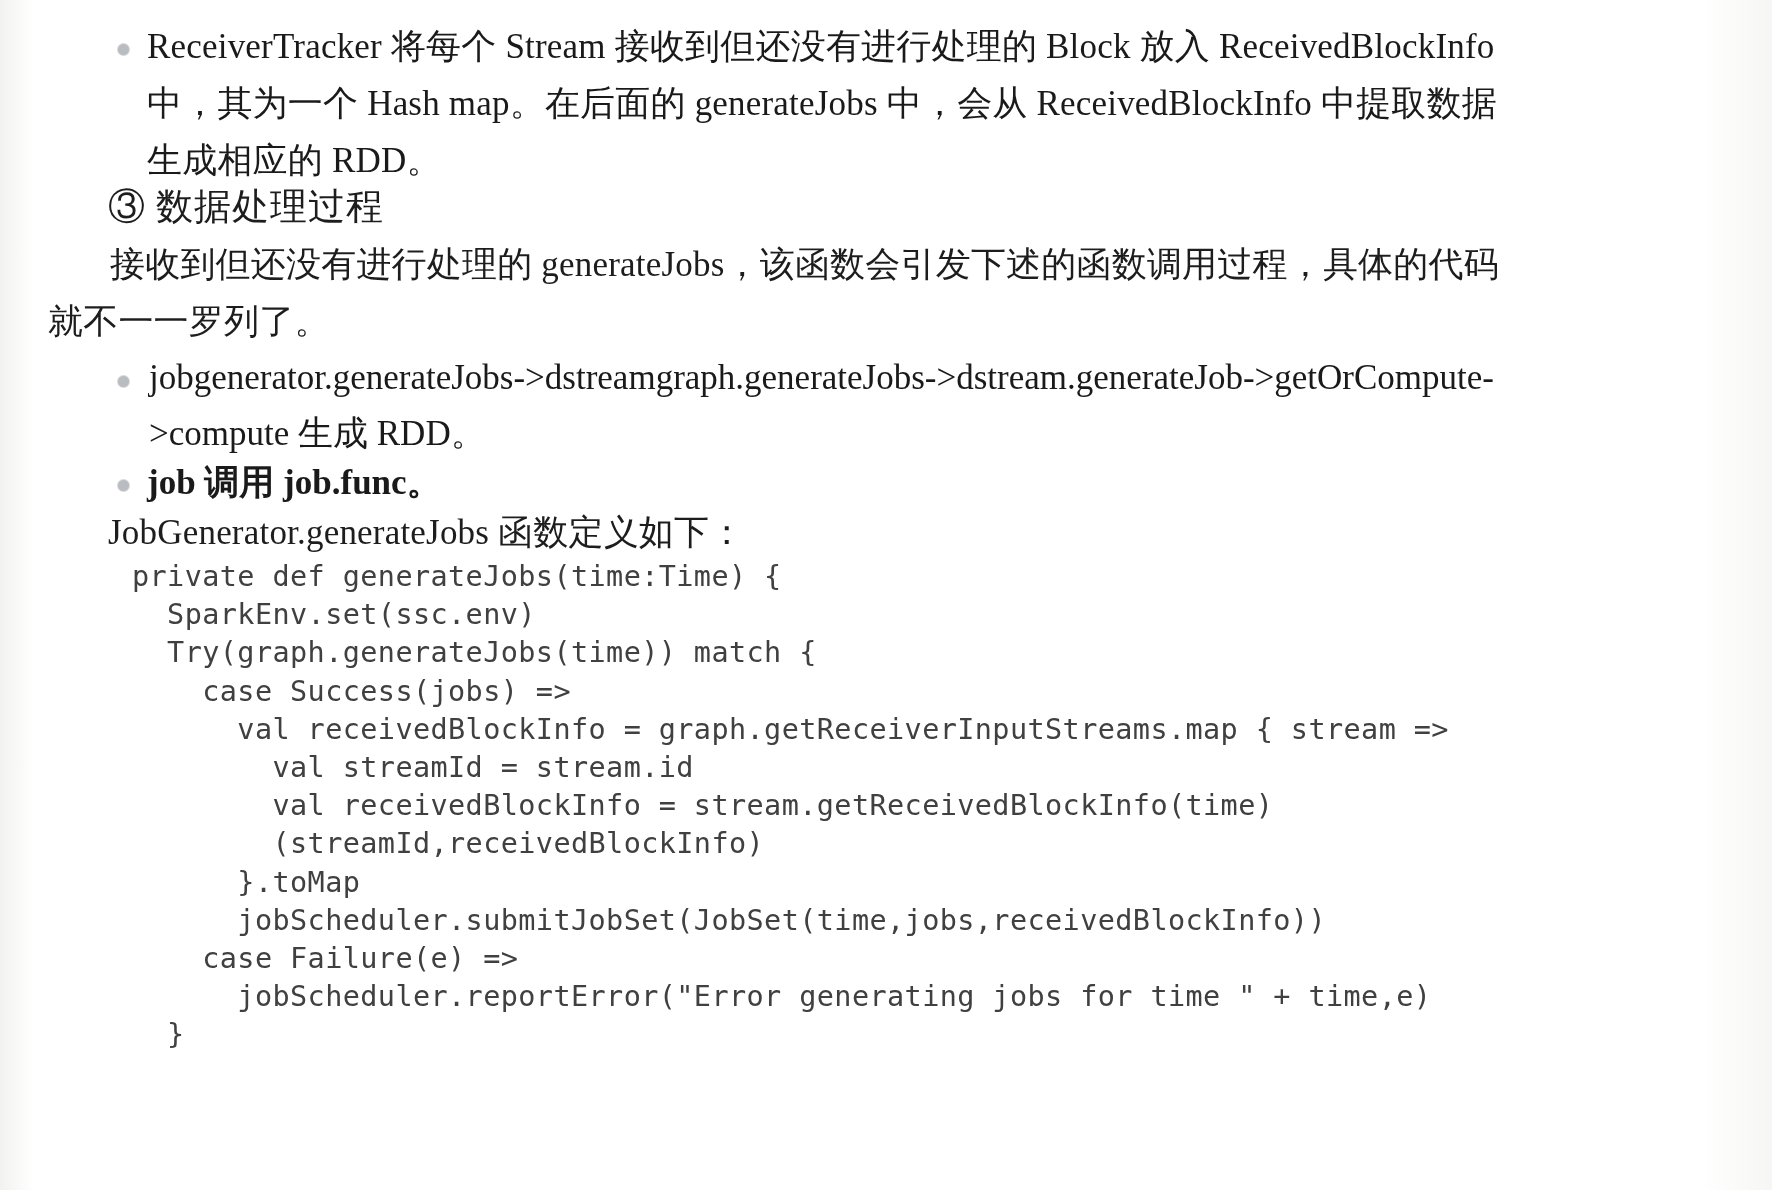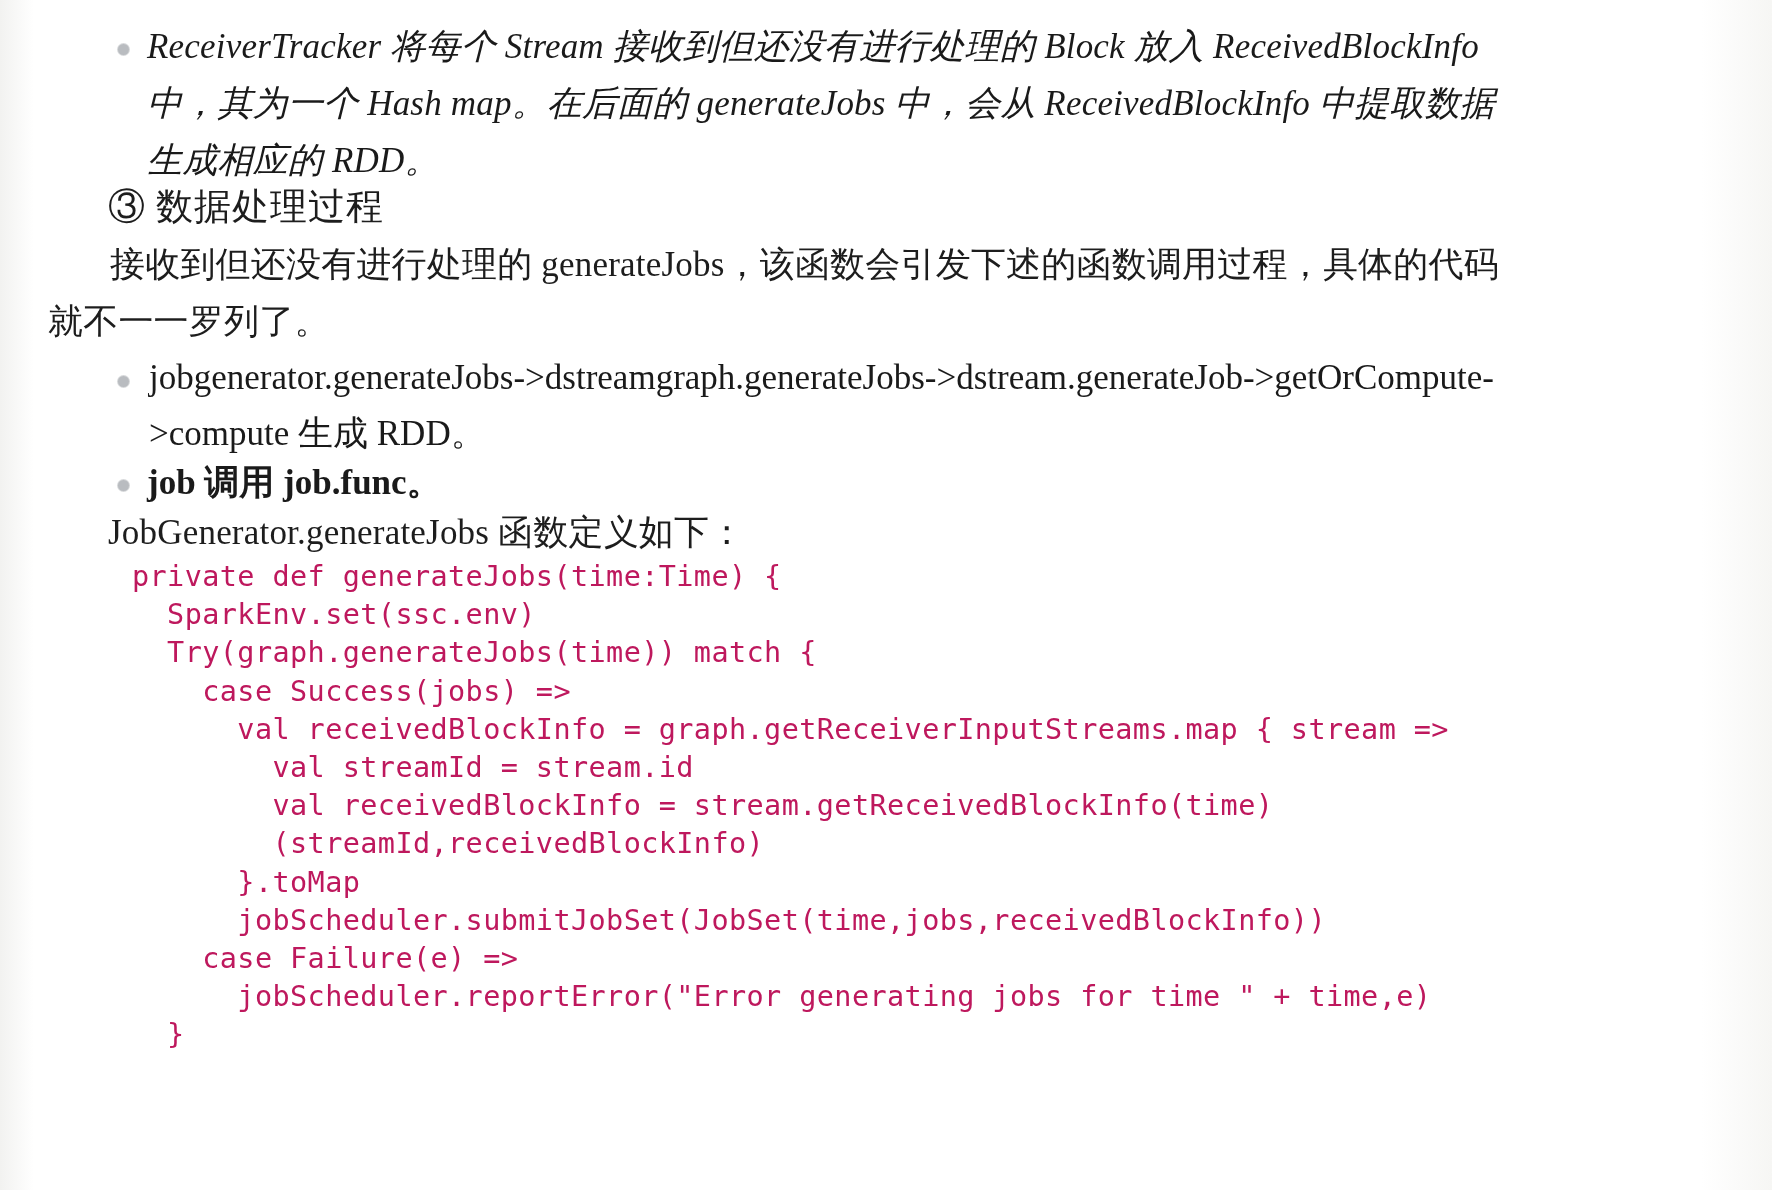--- a/index.html
+++ b/index.html
@@ -60,21 +60,20 @@
   }
   #bullet-receiver-tracker .bullet-marker {
     left: 0;
     top: 26px;
   }
   #bullet-receiver-tracker .bullet-text {
     margin-left: 29px;
     font-size: 35px;
     line-height: 57px;
     letter-spacing: 0.2px;
-    font-style: italic;
   }
 
   
   #heading-data-process {
     position: absolute;
     left: 108px;
     top: 183px;
     font-size: 37px;
     line-height: 48px;
     letter-spacing: 1px;
@@ -142,21 +141,21 @@
   
   #code-block {
     position: absolute;
     left: 132px;
     top: 558px;
     margin: 0;
     padding: 0;
     font-family: "DejaVu Sans Mono", "Liberation Mono", monospace;
     font-size: 28.5px;
     line-height: 38.2px;
-    color: #be185d;
+    color: #404040;
     white-space: pre;
     letter-spacing: 0.4px;
   }
   #code-block .code-line {
     display: block;
     white-space: pre;
   }
 </style>
 </head>
 <body>

